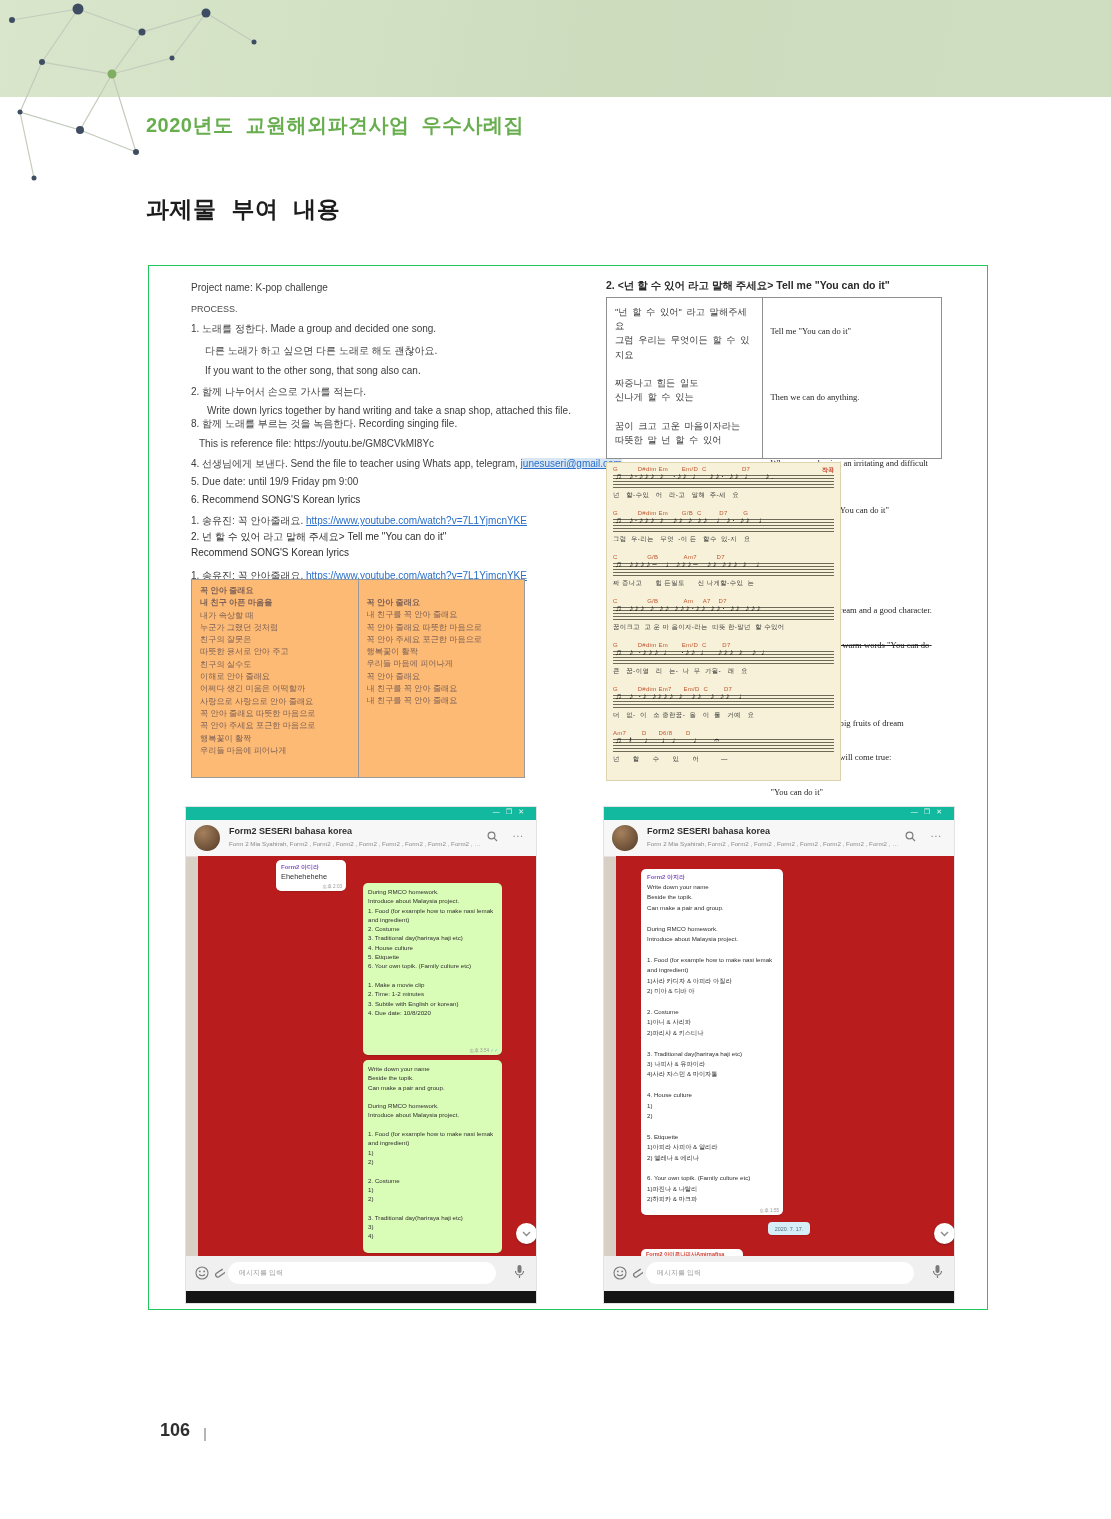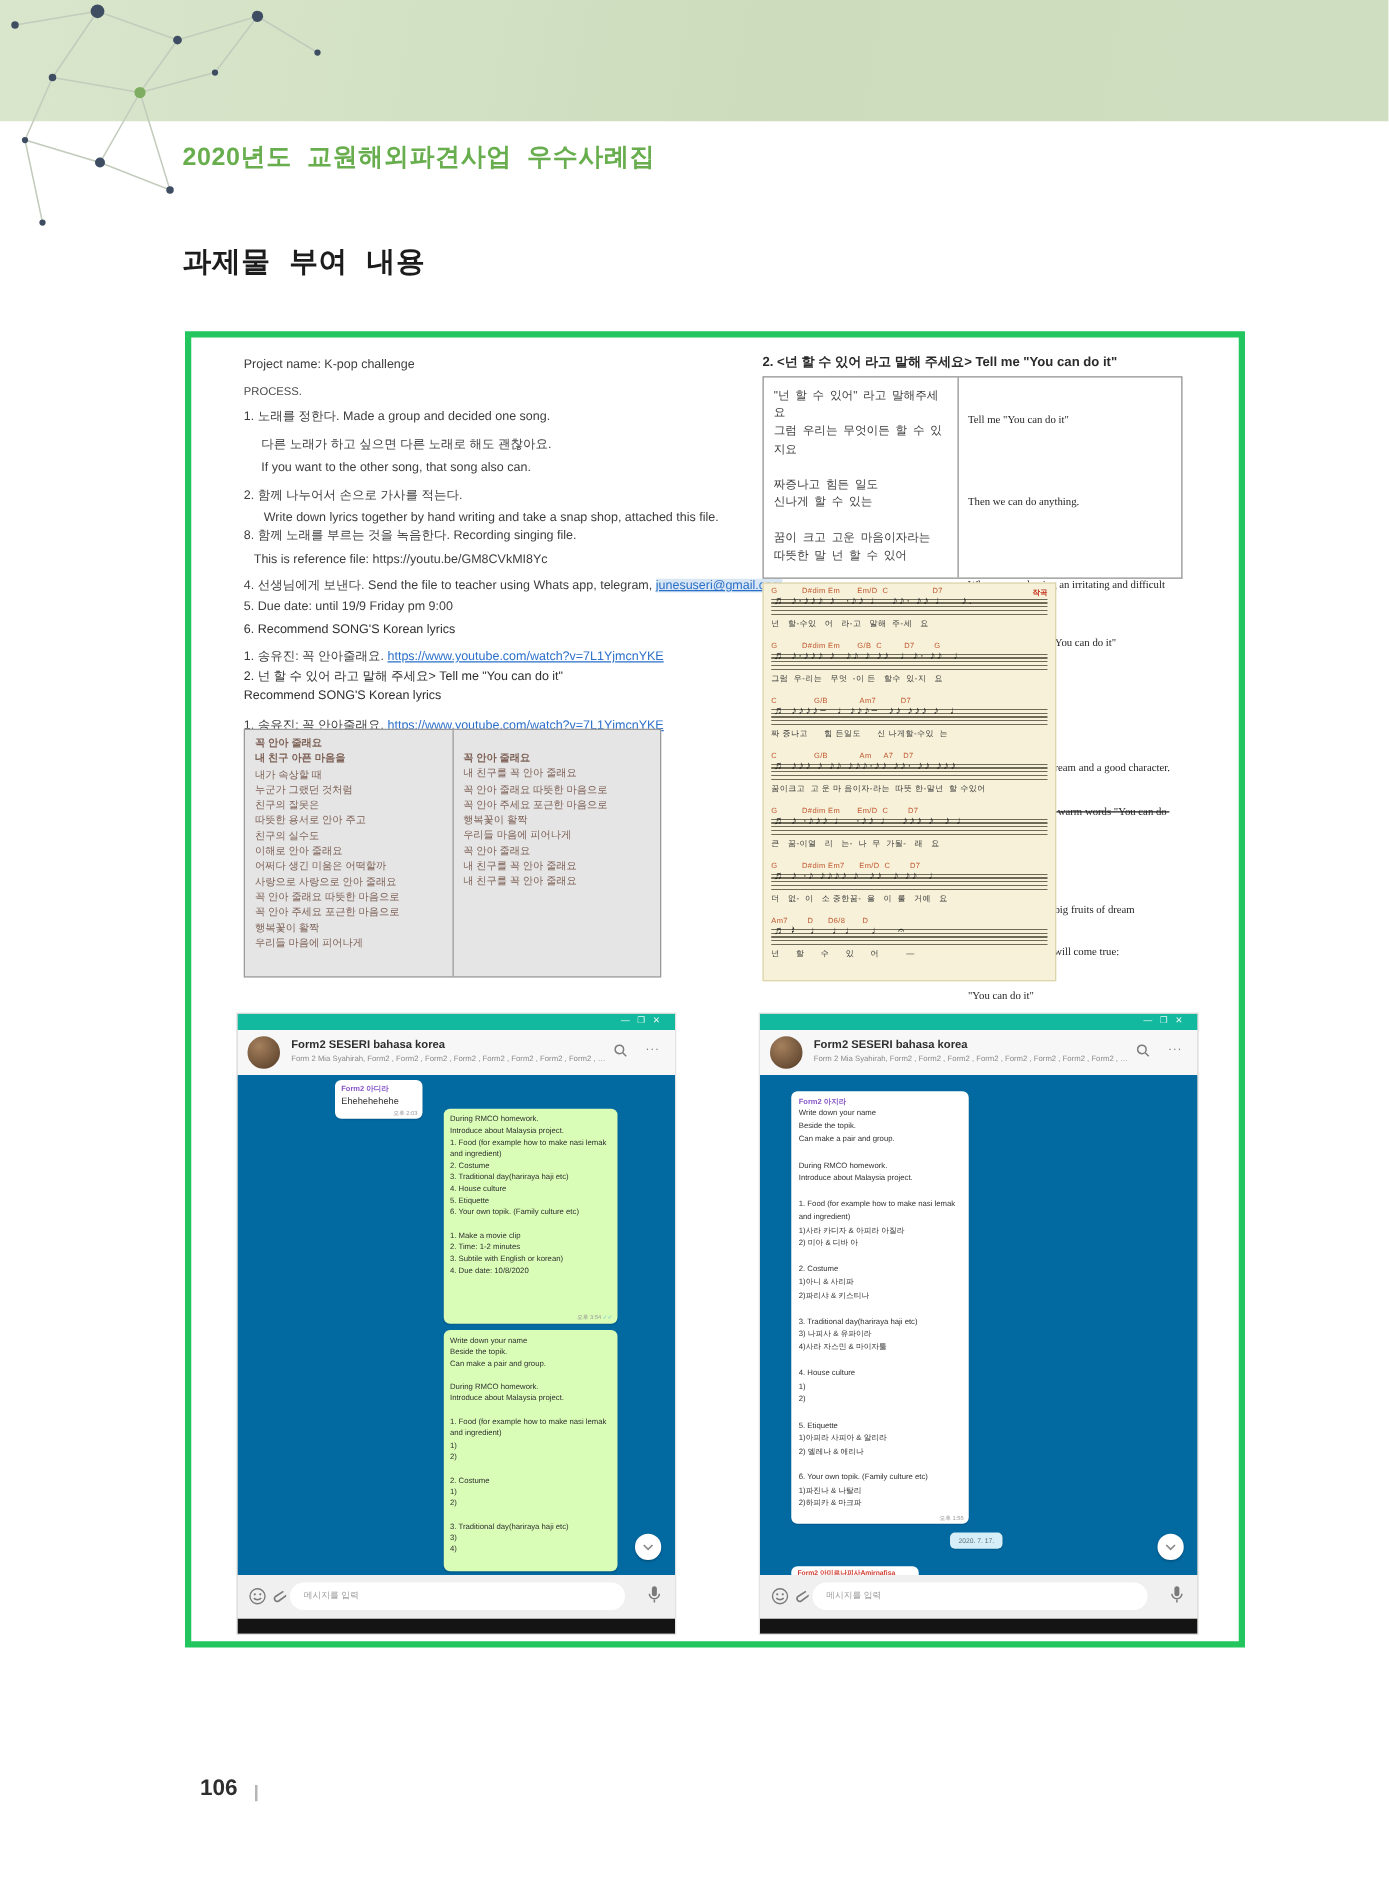--- a/index.html
+++ b/index.html
@@ -6,28 +6,28 @@
   .page{position:relative;width:1111px;height:1519px;background:#fff;overflow:hidden;
         font-family:"Liberation Sans","DejaVu Sans",sans-serif;color:#333;}
   .abs{position:absolute;}
   
   .band{left:0;top:0;width:1111px;height:97px;background:linear-gradient(100deg,#d9e6cc 0%,#cddcbd 55%,#cfdec0 100%);}
   .book-title{left:146px;top:112px;font-size:20px;font-weight:bold;color:#68ae4e;letter-spacing:.5px;word-spacing:6px;}
   .section-title{left:146px;top:194px;font-size:23px;font-weight:bold;color:#1c1c1c;word-spacing:8px;letter-spacing:.5px;}
   .page-num{left:160px;top:1420px;font-size:18px;font-weight:bold;color:#2e2e2e;}
   .page-num-bar{left:204px;top:1428px;width:2px;height:13px;background:#b5b5b5;}
   
-  .main-box{left:148px;top:265px;width:838px;height:1043px;border:5px solid #22c55e;background:#fff;}
+  .main-box{left:148px;top:265px;width:838px;height:1043px;border:1px solid #22c55e;background:#fff;}
   .ln{position:absolute;font-size:10px;color:#3d3d3d;white-space:pre;}
   .ln.small{font-size:9px;color:#4a4a4a;}
   .ln.b{font-weight:normal;color:#2f2f2f;}
   a.lnk{color:#2a6fc9;text-decoration:underline;cursor:pointer;}
   .hl{background:#d9e7f5;}
   
-  .hug-table{left:42px;top:313px;width:332px;height:197px;border:1px solid #9a9a9a;display:flex;background:#e5e5e5;justify-content:space-between;}
+  .hug-table{left:42px;top:313px;width:332px;height:197px;border:1px solid #9a9a9a;display:flex;background:#fdba74;justify-content:space-between;}
   .hug-col{width:50%;padding:5px 8px;font-size:8.2px;line-height:12.3px;color:#7d6156;white-space:pre-wrap;}
   .hug-col.right{border-left:1px solid #9a9a9a;padding-top:17px;}
   .hug-lead{font-weight:bold;white-space:pre-wrap;}
   
   .tellme-head{left:457px;top:13px;font-size:10.5px;font-weight:bold;color:#2a2a2a;}
   .tellme-table{left:457px;top:31px;width:334px;height:160px;border:1px solid #8f8f8f;display:flex;background:#fff;}
   .tm-ko{width:46%;padding:7px 8px;font-size:9.3px;line-height:14.2px;color:#3a3a3a;white-space:pre-wrap;word-spacing:2px;}
   .tm-en{width:54%;border-left:1px solid #8f8f8f;padding:5px 7px;font-size:8.6px;line-height:11.6px;
          font-family:"Liberation Serif","DejaVu Serif",serif;color:#1f1f1f;white-space:pre-wrap;}
   .tm-en .gap{height:8px;}
@@ -51,21 +51,21 @@
   .shot.left{left:37px;top:541px;} .shot.right{left:455px;top:541px;}
   .titlebar{position:absolute;left:0;top:0;width:100%;height:13px;background:#13b99e;}
   .winctl{position:absolute;top:1px;right:6px;font-size:7px;color:#eafaf6;letter-spacing:6px;}
   .wa-header{position:absolute;left:0;top:13px;width:100%;height:36px;background:#f7f7f7;border-bottom:1px solid #e2e2e2;}
   .avatar{position:absolute;left:8px;top:5px;width:26px;height:26px;border-radius:50%;
           background:radial-gradient(circle at 35% 30%,#a5805d 0%,#6b4f36 70%,#4a3523 100%);}
   .wa-title{position:absolute;left:43px;top:6px;font-size:9px;font-weight:bold;color:#2e2e2e;}
   .wa-sub{position:absolute;left:43px;top:20px;width:255px;font-size:6.2px;color:#8a8a8a;white-space:nowrap;overflow:hidden;text-overflow:ellipsis;}
   .wa-search{position:absolute;right:38px;top:11px;}
   .wa-menu{position:absolute;right:12px;top:8px;font-size:10px;color:#7c7c7c;letter-spacing:1px;}
-  .chat{position:absolute;left:0;top:49px;width:100%;height:400px;background:#0369a1;}
+  .chat{position:absolute;left:12px;top:49px;width:100%;height:400px;background:#b91c1c;}
   .bubble{position:absolute;border-radius:5px;box-shadow:0 1px 1px rgba(0,0,0,.12);}
   .bubble.white{background:#fff;} .bubble.green{background:#d9fcb6;}
   .sender{font-size:6px;font-weight:bold;color:#8756c6;}
   .sender.red{color:#cf3a2e;}
   .btext{font-size:6.2px;line-height:9.3px;color:#2f2f2f;white-space:pre-wrap;}
   .btext.one{font-size:7.4px;}
   .btime{position:absolute;right:4px;bottom:2px;font-size:4.6px;color:#9a9a9a;white-space:nowrap;}
   .ticks{color:#53bdeb;}
   .datepill{position:absolute;background:#d5eef7;border-radius:4px;font-size:5.4px;color:#56707d;
             display:flex;align-items:center;justify-content:center;box-shadow:0 1px 1px rgba(0,0,0,.1);}

